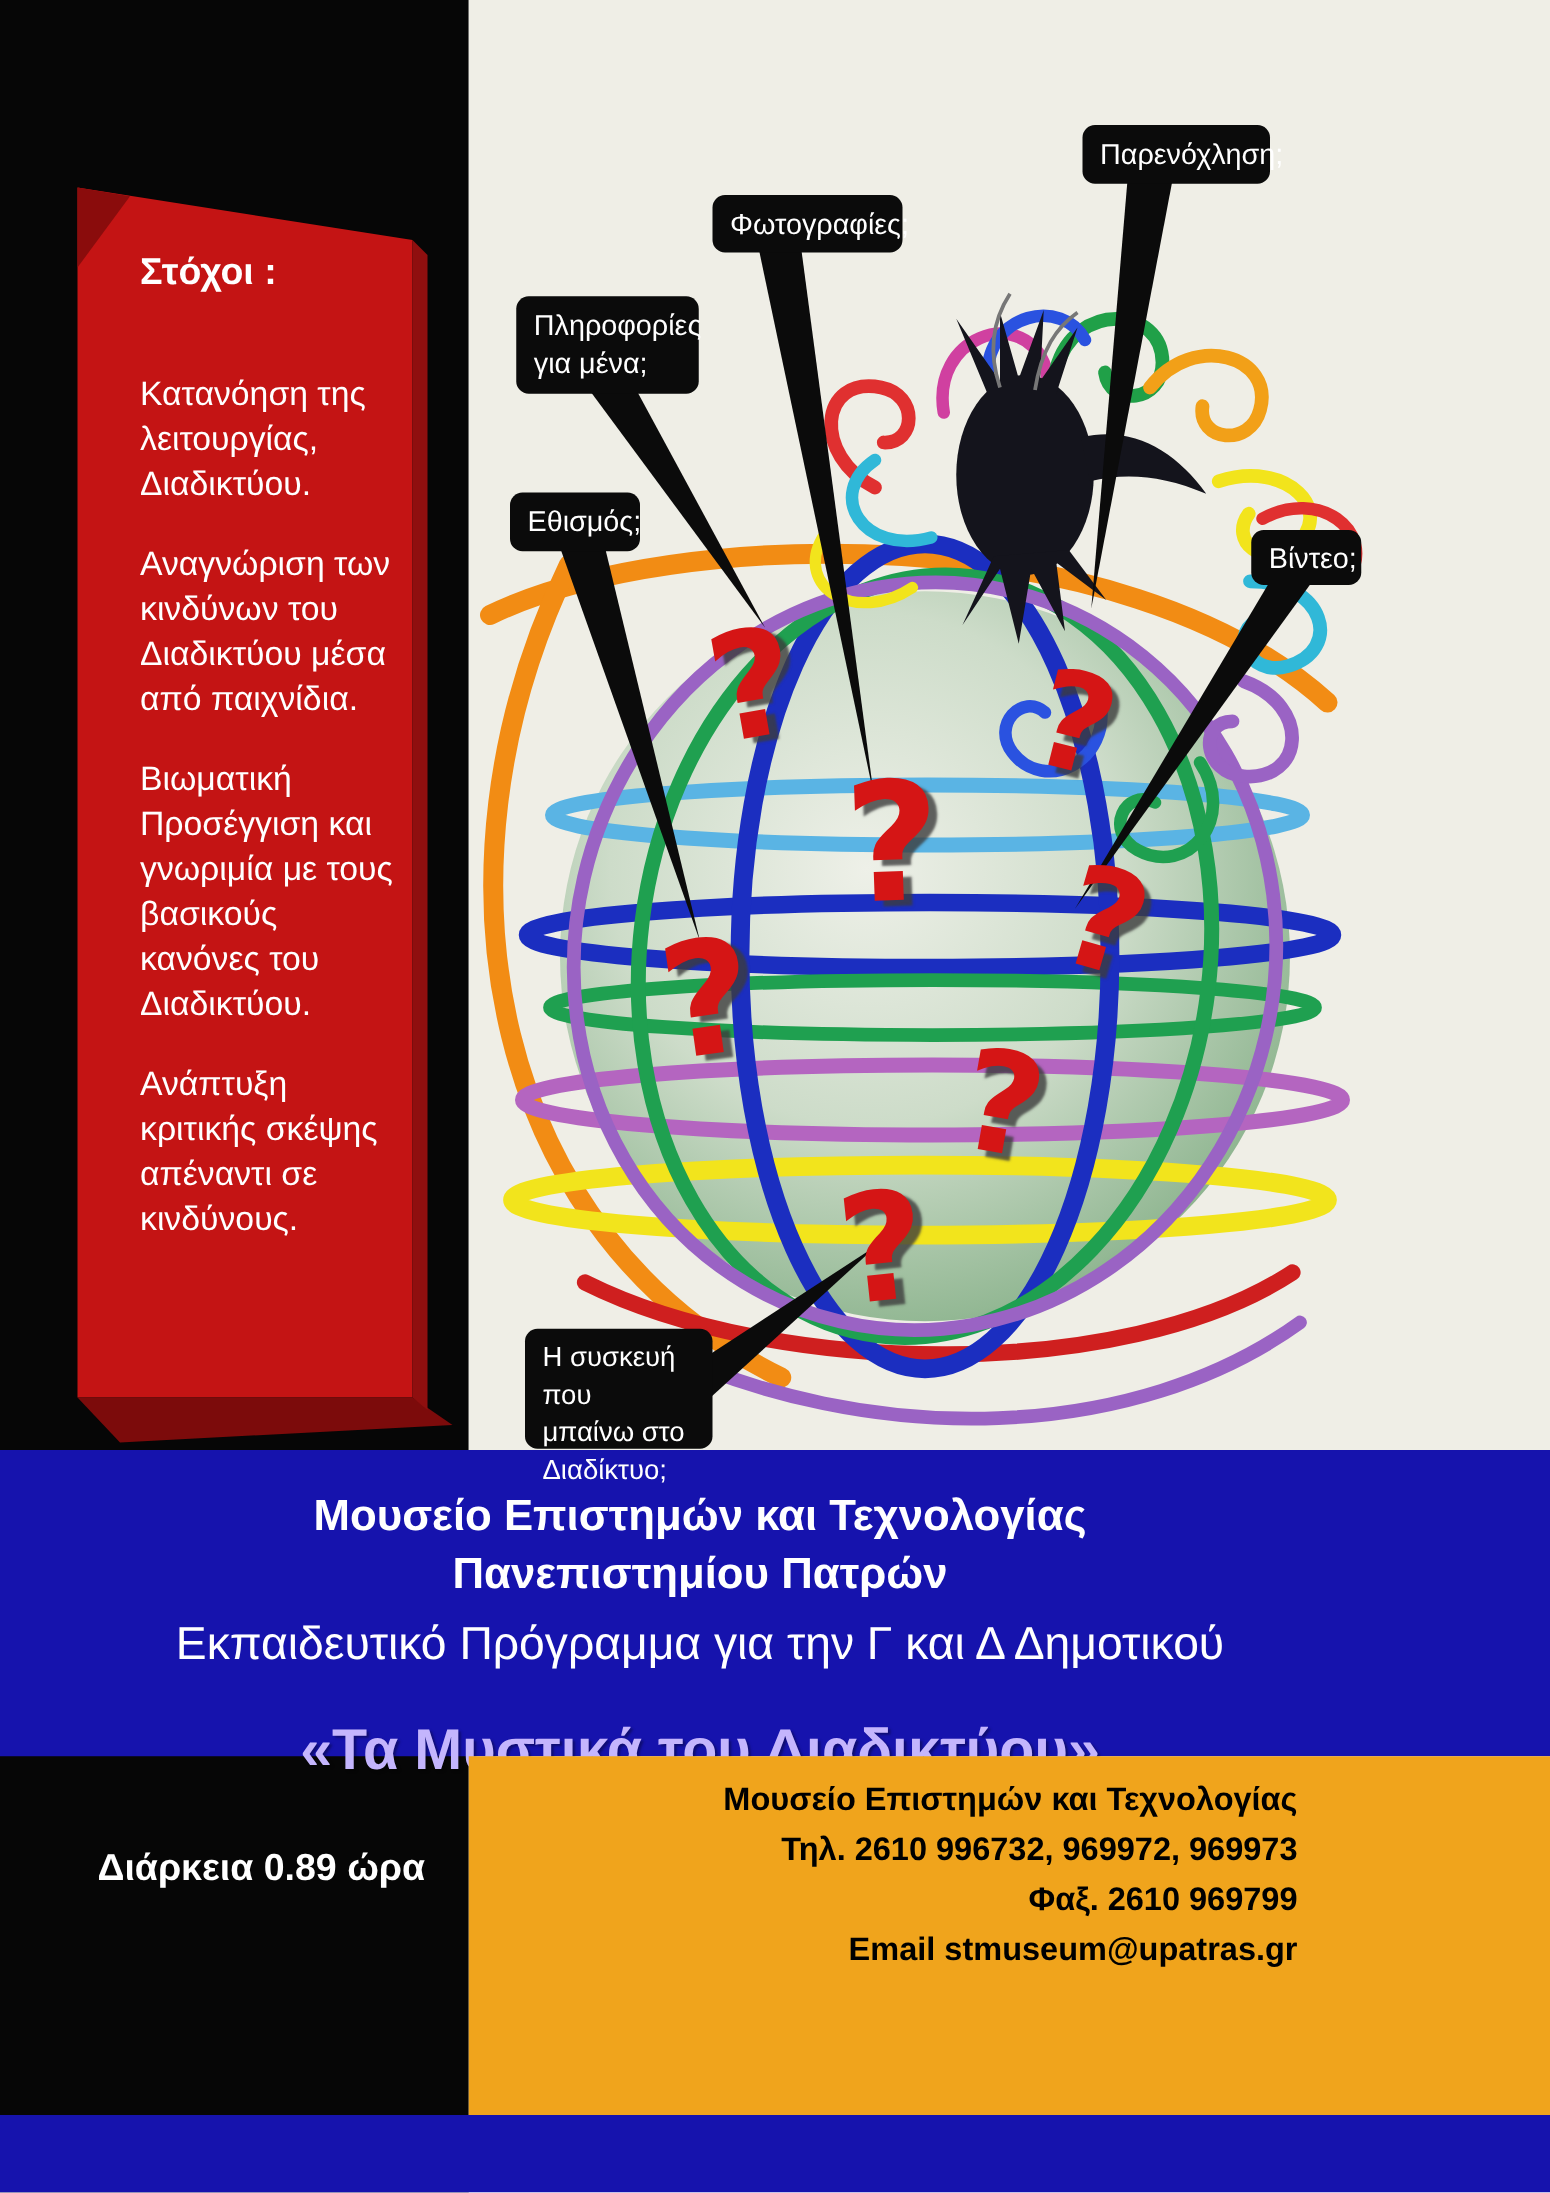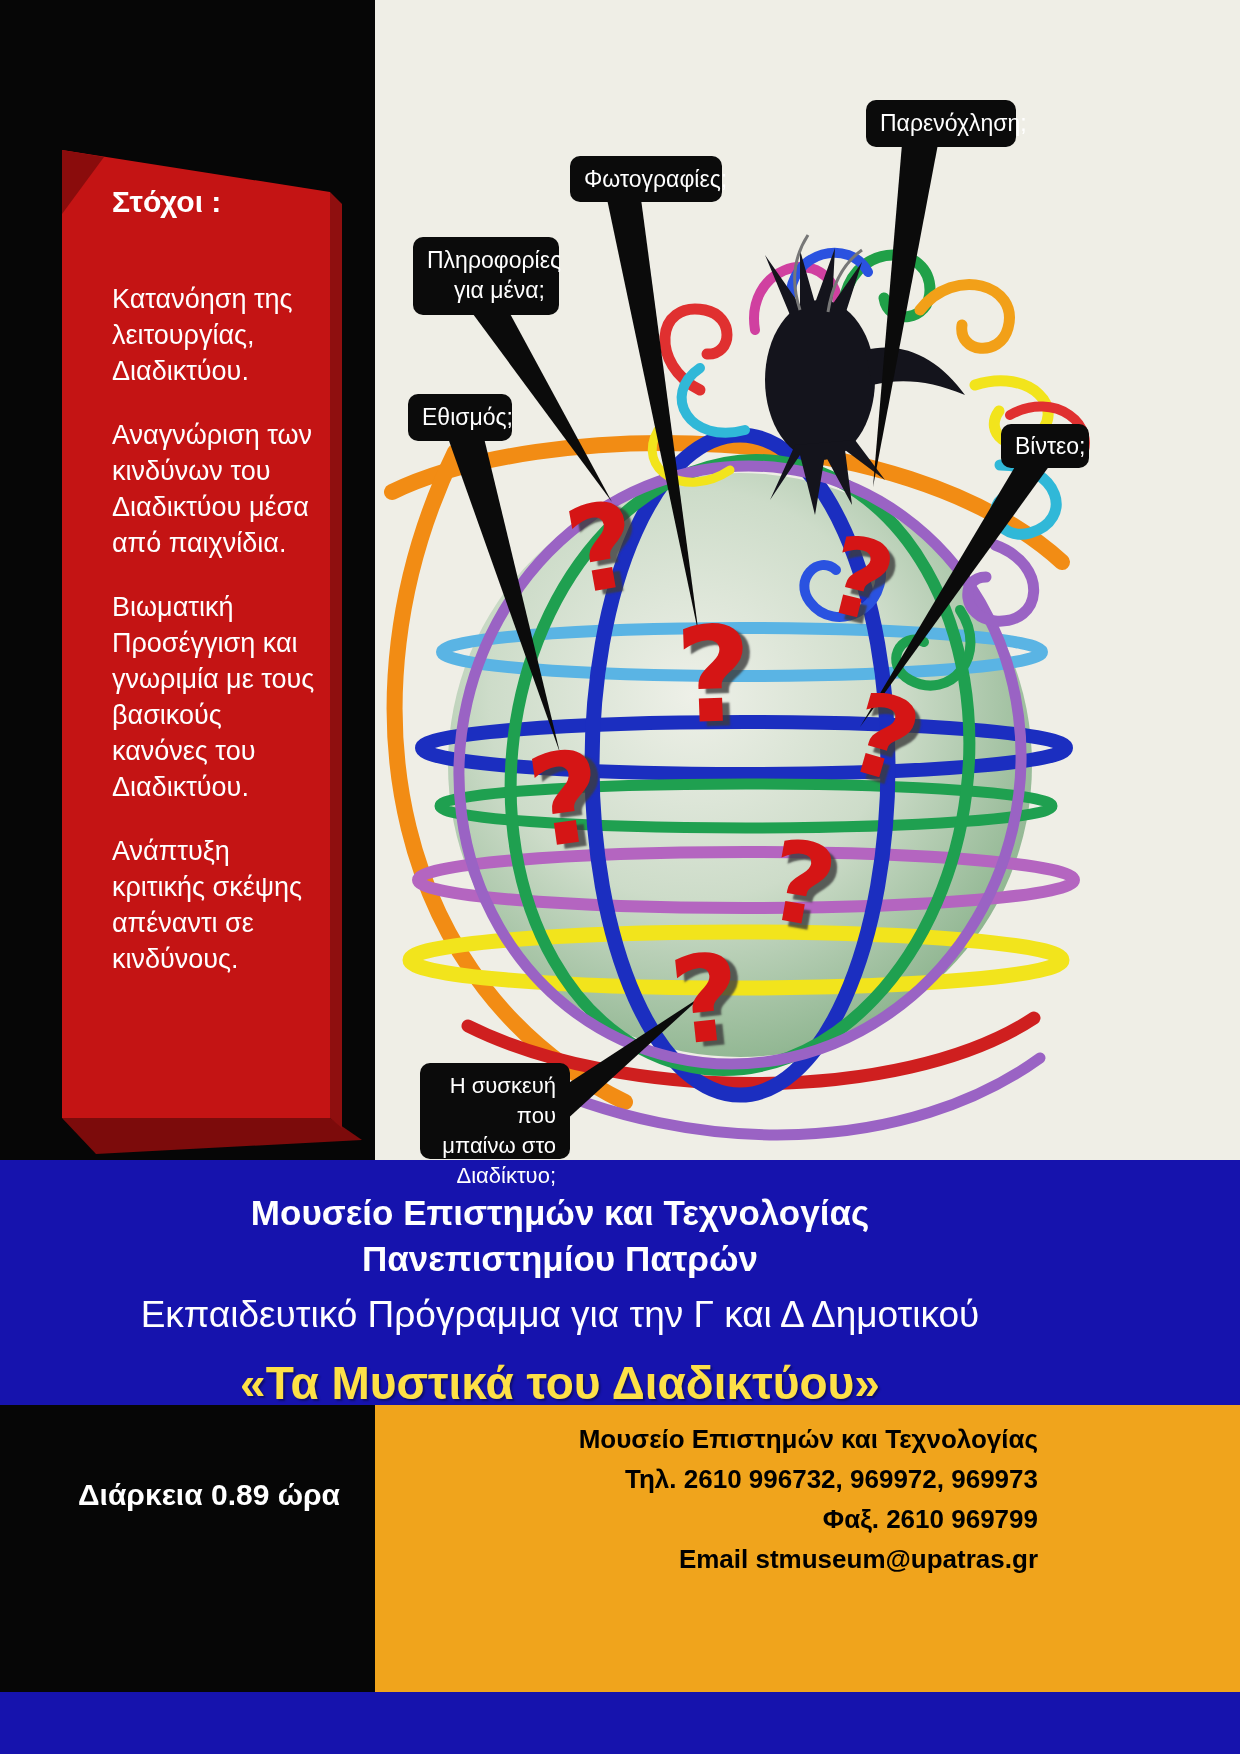--- a/index.html
+++ b/index.html
@@ -10,28 +10,28 @@
   .abs{position:absolute;}
   
   #left-black{left:0;top:0;width:375px;height:1754px;background:#060606;z-index:0;}
   #cream{left:375px;top:0;width:865px;height:1160px;background:#efeee6;z-index:0;}
   #blue-band{left:0;top:1160px;width:1240px;height:245px;background:#1613ad;z-index:1;}
   #orange-block{left:375px;top:1405px;width:865px;height:287px;background:#f0a41c;z-index:1;}
   #blue-strip{left:0;top:1692px;width:1240px;height:62px;background:#1613ad;z-index:1;}
   
   #art{left:0;top:0;width:1240px;height:1754px;z-index:2;pointer-events:none;}
   
-  #goals{left:112px;top:185px;width:206px;color:#ffffff;z-index:3;}
+  #goals{left:112px;top:201px;width:206px;color:#ffffff;z-index:3;}
   #goals .heading{font-size:30px;font-weight:bold;margin:0 0 62px 0;}
   #goals p{font-size:27px;line-height:36px;margin:0 0 28px 0;}
   
   .bubble{position:absolute;background:#0b0b0b;color:#ffffff;border-radius:10px;
           z-index:4;box-sizing:border-box;font-size:23px;}
   .bubble.single{display:flex;align-items:center;padding:0 14px;}
-  .bubble.multi{padding:8px 14px;line-height:30px;text-align:right;}
+  .bubble.multi{padding:8px 14px;line-height:30px;}
   .bubble.multi span{display:block;}
   #cb-harassment{left:866px;top:100px;width:150px;height:47px;}
   #cb-photos{left:570px;top:156px;width:152px;height:46px;}
   #cb-info{left:413px;top:237px;width:146px;height:78px;}
   #cb-addiction{left:408px;top:394px;width:104px;height:47px;}
   #cb-video{left:1001px;top:424px;width:88px;height:44px;}
   #cb-device{left:420px;top:1063px;width:150px;height:96px;font-size:22px;}
   
   .qm{position:absolute;z-index:3;color:#d51515;font-weight:bold;
       font-family:"DejaVu Sans",sans-serif;
@@ -41,21 +41,21 @@
   #qm2{left:714px;top:675px;font-size:132px;transform:translate(-50%,-50%) rotate(-2deg);}
   #qm3{left:860px;top:580px;font-size:108px;transform:translate(-50%,-50%) rotate(14deg);}
   #qm4{left:884px;top:738px;font-size:112px;transform:translate(-50%,-50%) rotate(16deg);}
   #qm5{left:566px;top:800px;font-size:126px;transform:translate(-50%,-50%) rotate(-8deg);}
   #qm6{left:802px;top:884px;font-size:112px;transform:translate(-50%,-50%) rotate(10deg);}
   #qm7{left:706px;top:1000px;font-size:120px;transform:translate(-50%,-50%) rotate(-6deg);}
   
   #blue-band .inner{width:1120px;margin:0;text-align:center;color:#ffffff;padding-top:30px;}
   .bb-museum{font-size:35px;font-weight:bold;line-height:46px;}
   .bb-program{font-size:37px;margin-top:12px;}
-  .bb-title{font-size:46px;font-weight:bold;color:#fde047;margin-top:20px;
+  .bb-title{font-size:46px;font-weight:bold;color:#c4b5fd;margin-top:36px;
             text-shadow:2px 2px 2px rgba(0,0,0,0.35);}
   
   #orange-block .inner{text-align:right;padding:14px 202px 0 0;color:#000000;
                        font-weight:bold;font-size:26px;line-height:40px;}
   
   #duration{left:78px;top:1478px;color:#ffffff;font-size:30px;font-weight:bold;z-index:3;}
 </style>
 </head>
 <body>
 

